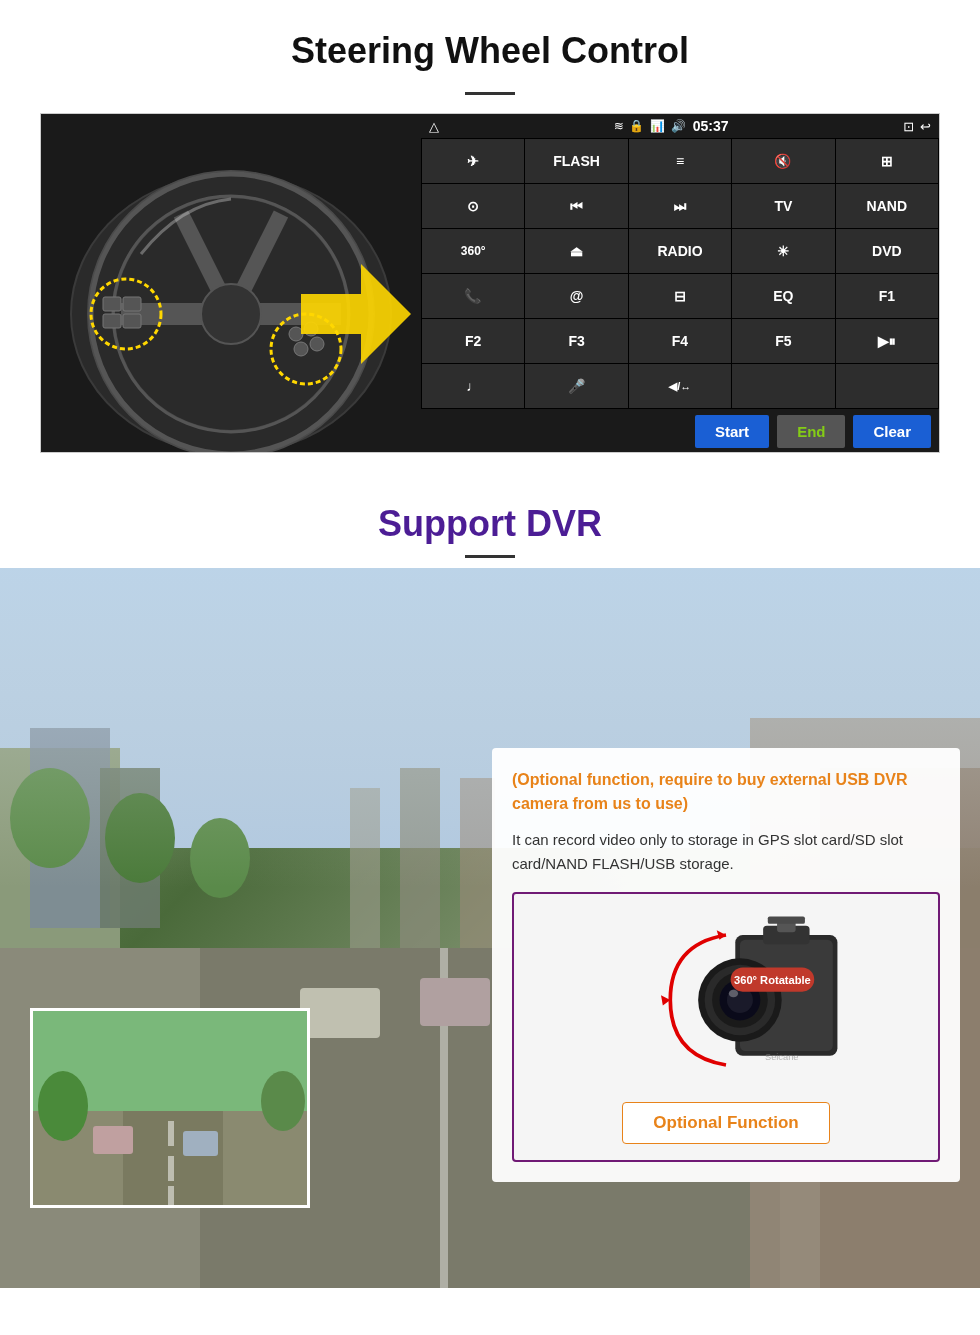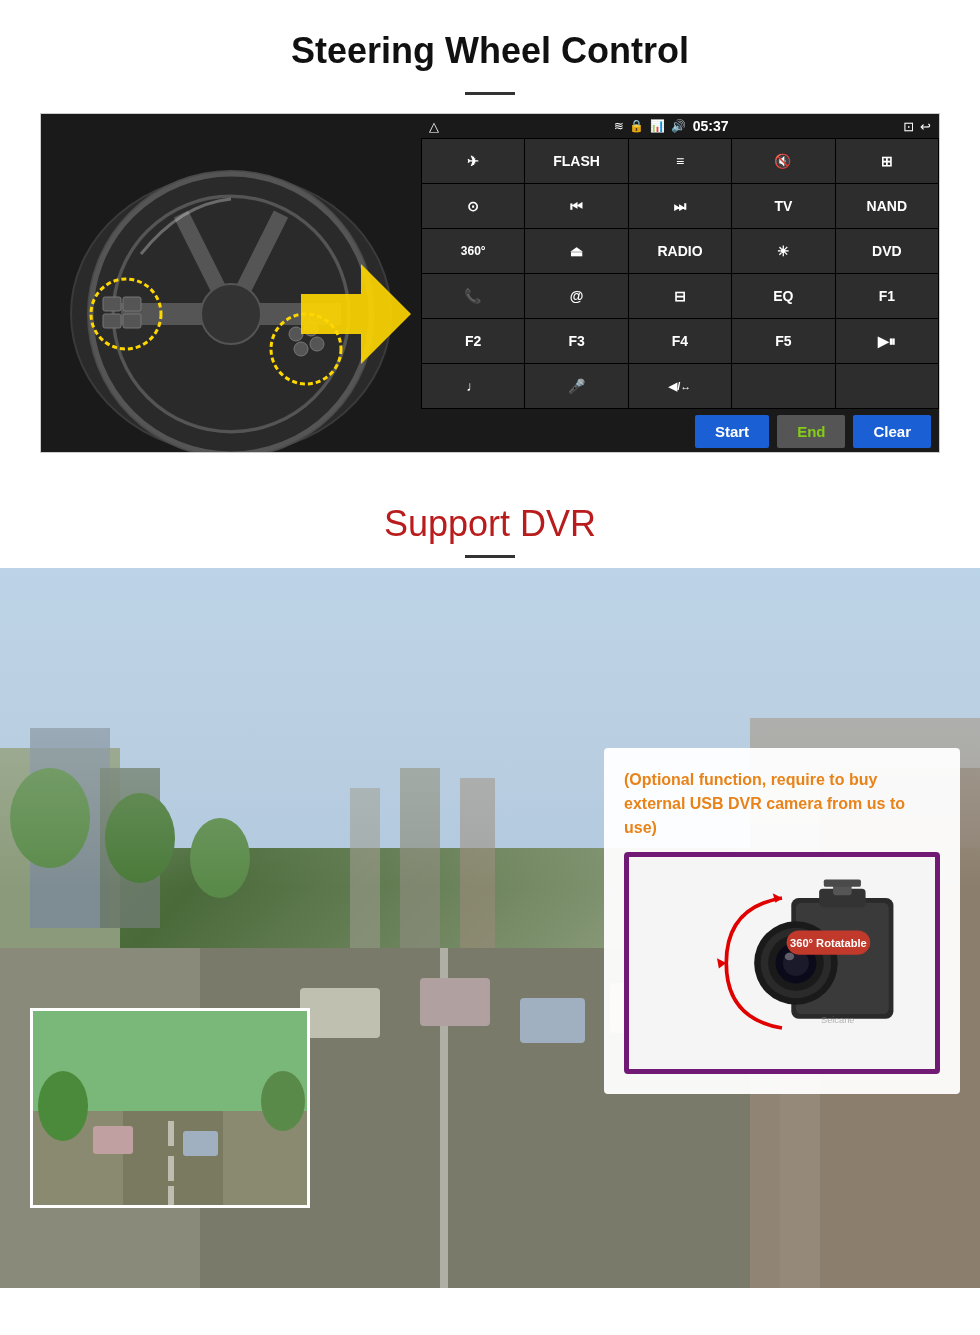--- a/index.html
+++ b/index.html
@@ -127,22 +127,22 @@
       padding: 0;
       text-align: center;
       position: relative;
     }
     .dvr-title-area {
       padding: 30px 20px 10px;
       background: #fff;
     }
     .dvr-title-area h2 {
       font-size: 36px;
-      font-weight: 400;
-      color: #b91c1c;
+      font-weight: 700;
+      color: #4c1d95;
     }
     .dvr-title-divider {
       width: 50px;
       height: 3px;
       background: #333;
       margin: 10px auto 0;
     }
 
     
     .dvr-composite {
@@ -157,21 +157,21 @@
       background: linear-gradient(135deg, #7a9a6a 0%, #4a6a3a 30%, #8a9a7a 60%, #6a8a5a 100%);
       position: absolute;
       top: 0; left: 0;
     }
 
     
     .dvr-info-card {
       position: absolute;
       top: 180px;
       right: 20px;
-      width: 356px;
+      width: 468px;
       background: rgba(255,255,255,0.95);
       border-radius: 4px;
       padding: 20px;
       text-align: left;
     }
     .dvr-info-card .optional-func-text {
       color: #e8831a;
       font-size: 16px;
       font-weight: bold;
       line-height: 1.5;
@@ -179,21 +179,21 @@
     }
     .dvr-info-card .desc-text {
       color: #333;
       font-size: 15px;
       line-height: 1.6;
       margin-bottom: 16px;
     }
 
     
     .dvr-camera-box {
-      border: 5px solid #701a75;
+      border: 2px solid #701a75;
       border-radius: 4px;
       padding: 16px;
       background: #f5f5f5;
       display: flex;
       flex-direction: column;
       align-items: center;
       gap: 12px;
     }
 
     
@@ -400,20 +400,21 @@
         <ellipse cx="30" cy="95" rx="25" ry="35" fill="#4a8a3a"></ellipse>
         <ellipse cx="250" cy="90" rx="22" ry="30" fill="#5a8a4a"></ellipse>
 
         <rect x="60" y="115" width="40" height="28" rx="3" fill="#c0a0a0"></rect>
         <rect x="150" y="120" width="35" height="25" rx="3" fill="#a0b0c0"></rect>
       </svg>
     </div>
 
     <div class="dvr-info-card">
       <p class="optional-func-text">(Optional function, require to buy external USB DVR camera from us to use)</p>
+      <p class="desc-text">It can record video only to storage in GPS slot card/SD slot card/NAND FLASH/USB storage.</p>
 
       <div class="dvr-camera-box">
 
         <svg class="camera-svg-container" viewBox="0 0 280 180" xmlns="http://www.w3.org/2000/svg">
 
           <rect x="150" y="20" width="110" height="130" rx="8" fill="#2a2a2a"></rect>
           <rect x="155" y="25" width="100" height="120" rx="6" fill="#3a3a3a"></rect>
 
           <rect x="180" y="10" width="50" height="20" rx="4" fill="#333"></rect>
 
@@ -434,16 +435,17 @@
           <rect x="195" y="5" width="20" height="12" rx="3" fill="#555"></rect>
 
           <rect x="185" y="0" width="40" height="8" rx="2" fill="#4a4a4a"></rect>
 
           <rect x="145" y="55" width="90" height="26" rx="13" fill="#c0392b"></rect>
           <text x="190" y="73" text-anchor="middle" fill="#fff" font-size="12" font-weight="bold" font-family="Arial">360° Rotatable</text>
 
           <text x="200" y="155" text-anchor="middle" fill="#888" font-size="10" font-family="Arial" opacity="0.6">Seicane</text>
         </svg>
 
+        <div class="optional-func-badge">Optional Function</div>
       </div>
     </div>
   </div>
 </section>
 
 </body></html>

